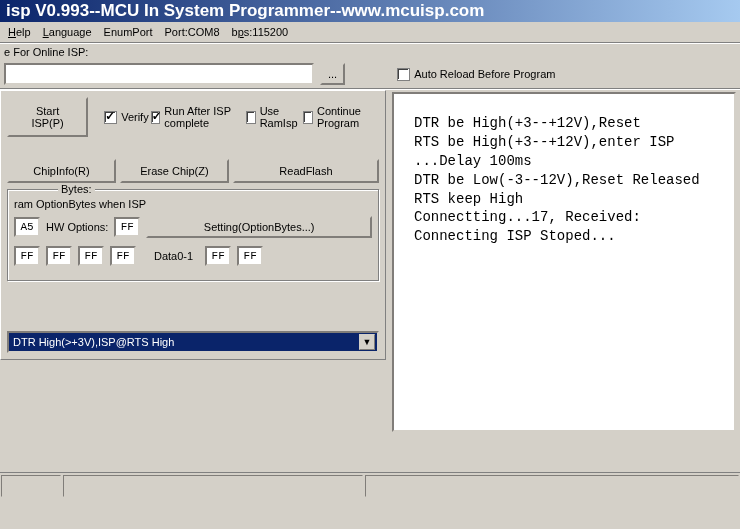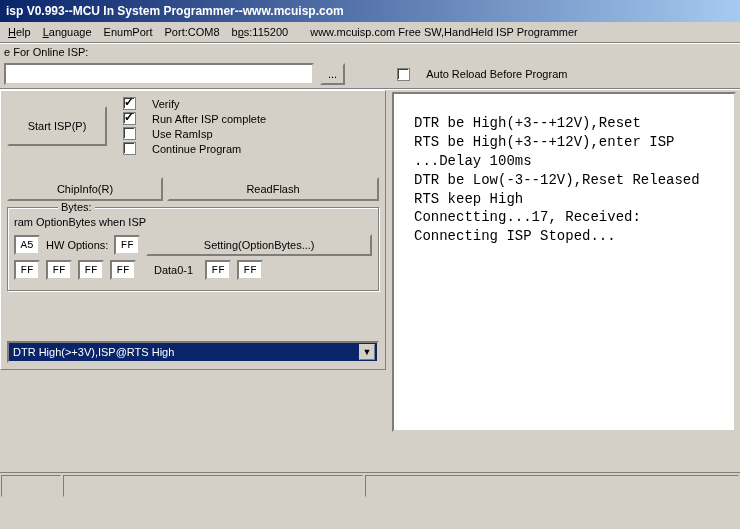--- a/index.html
+++ b/index.html
@@ -1,26 +1,26 @@
 <!DOCTYPE html>
 <html><head>
 <meta charset="utf-8">
 <style>
 * { box-sizing: border-box; margin: 0; padding: 0; }
 body { font-family: "MS Sans Serif", Tahoma, sans-serif; font-size: 11px; background: #d4d0c8; width: 740px; height: 529px; overflow: hidden; }
-.titlebar { background: linear-gradient(to right, #0a246a, #a6caf0); color: #fff; font-weight: bold; padding: 3px 6px; font-size: 12px; height: 22px; display: flex; align-items: center; }
+.titlebar { background: linear-gradient(to right, #0a246a, #a6caf0); color: #fff; font-weight: bold; padding: 3px 6px; font-size: 17px; height: 22px; display: flex; align-items: center; }
 .menubar { background: #d4d0c8; padding: 2px 4px; display: flex; gap: 4px; font-size: 11px; }
 .menubar span { padding: 2px 4px; cursor: default; }
 .menubar span u { text-decoration: underline; }
 .sep { border-top: 1px solid #808080; border-bottom: 1px solid #fff; height: 2px; margin: 0; }
 .toolbar-row { display: flex; align-items: center; padding: 3px 4px; gap: 6px; }
 .path-input { flex: 0 0 310px; height: 22px; background: #fff; border: 2px inset #d4d0c8; padding: 2px 4px; font-size: 11px; }
 .btn { background: #d4d0c8; border: 2px outset #d4d0c8; padding: 3px 10px; font-size: 11px; cursor: default; }
 .btn-sm { padding: 1px 6px; height: 22px; }
-.checkbox { display: inline-flex; align-items: center; gap: 16px; }
+.checkbox { display: inline-flex; align-items: center; gap: 4px; }
 .checkbox .box { width: 13px; height: 13px; background: #fff; border: 1px solid #808080; box-shadow: inset -1px -1px #fff, inset 1px 1px #404040; position: relative; }
 .checkbox .box.checked::after { content: "✓"; position: absolute; top: -3px; left: 0; font-size: 12px; font-weight: bold; color: #000; }
 .main-area { display: flex; height: 380px; }
 .left-pane { width: 390px; padding: 0 4px 4px 0; }
 .right-pane { flex: 1; padding: 2px 4px 4px 2px; }
 .tabs { display: flex; margin-top: 2px; }
 .tab { border: 1px solid #808080; border-bottom: none; background: #d4d0c8; padding: 3px 8px; font-size: 11px; margin-right: 0; position: relative; }
 .tab.active { background: #d4d0c8; border-top: 1px solid #fff; border-left: 1px solid #fff; z-index: 2; padding-top: 4px; margin-bottom: -1px; }
 .tab-body { border: 1px solid #808080; border-top: 1px solid #fff; border-left: 1px solid #fff; background: #d4d0c8; padding: 6px; }
 .row { display: flex; align-items: center; gap: 6px; margin-bottom: 4px; }
@@ -45,21 +45,20 @@
 <div class="titlebar">
   <span>isp V0.993--MCU In System Programmer--www.mcuisp.com</span>
 </div>
 
 <div class="menubar">
   <span><u>H</u>elp</span>
   <span><u>L</u>anguage</span>
   <span>EnumPort</span>
   <span>Port:COM8</span>
   <span>b<u>p</u>s:115200</span>
-  <span style="margin-left:10px;">www.mcuisp.com Free SW,HandHeld ISP Programmer</span>
 </div>
 <div class="sep"></div>
 
 <div style="padding:2px 4px;">e For Online ISP:</div>
 
 <div class="toolbar-row">
   <input class="path-input" value="" style="">
   <button class="btn btn-sm">...</button>
   <div style="width:40px;"></div>
   <label class="checkbox">
@@ -67,59 +66,60 @@
     <span>Auto Reload Before Program</span>
   </label>
 </div>
 <div class="sep"></div>
 
 <div class="main-area">
   <div class="left-pane">
     <div class="tab-body">
       <div class="row">
         <button class="btn btn-wide">Start ISP(P)</button>
-        <div style="display:flex;flex-direction:column;gap:2px;margin-left:10px;">
+        <div style="display:flex;flex-direction:row;gap:2px;margin-left:10px;">
           <label class="checkbox">
               <span class="box checked"></span>
               <span>Verify</span>
             </label>
           <label class="checkbox">
               <span class="box checked"></span>
               <span>Run After ISP complete</span>
             </label>
           <label class="checkbox">
               <span class="box"></span>
               <span>Use RamIsp</span>
             </label>
           <label class="checkbox">
               <span class="box"></span>
               <span>Continue Program</span>
             </label>
         </div>
       </div>
       <div class="btn-row">
         <button class="btn">ChipInfo(R)</button>
+        <button class="btn">Erase Chip(Z)</button>
         <button class="btn" style="flex:1.4">ReadFlash</button>
       </div>
 
       <div class="group">
         <div class="group-label">Bytes:</div>
         <div style="margin-bottom:6px;">ram OptionBytes when ISP</div>
         <div class="row">
           <input class="hex-input" value="A5" style="">
           <span>HW Options:</span>
           <input class="hex-input" value="FF" style="">
           <button class="btn" style="flex:1">Setting(OptionBytes...)</button>
         </div>
         <div class="row">
           <input class="hex-input" value="FF" style="">
           <input class="hex-input" value="FF" style="">
           <input class="hex-input" value="FF" style="">
           <input class="hex-input" value="FF" style="">
-          <span style="margin:0 6px;padding-left:6px;">Data0-1</span>
+          <span style="margin:8px 6px;padding-left:6px;">Data0-1</span>
           <input class="hex-input" value="FF" style="">
           <input class="hex-input" value="FF" style="">
         </div>
       </div>
 
       <div class="dropdown">
         <span>DTR High(&gt;+3V),ISP@RTS High</span>
         <span class="arrow">▼</span>
       </div>
     </div>

